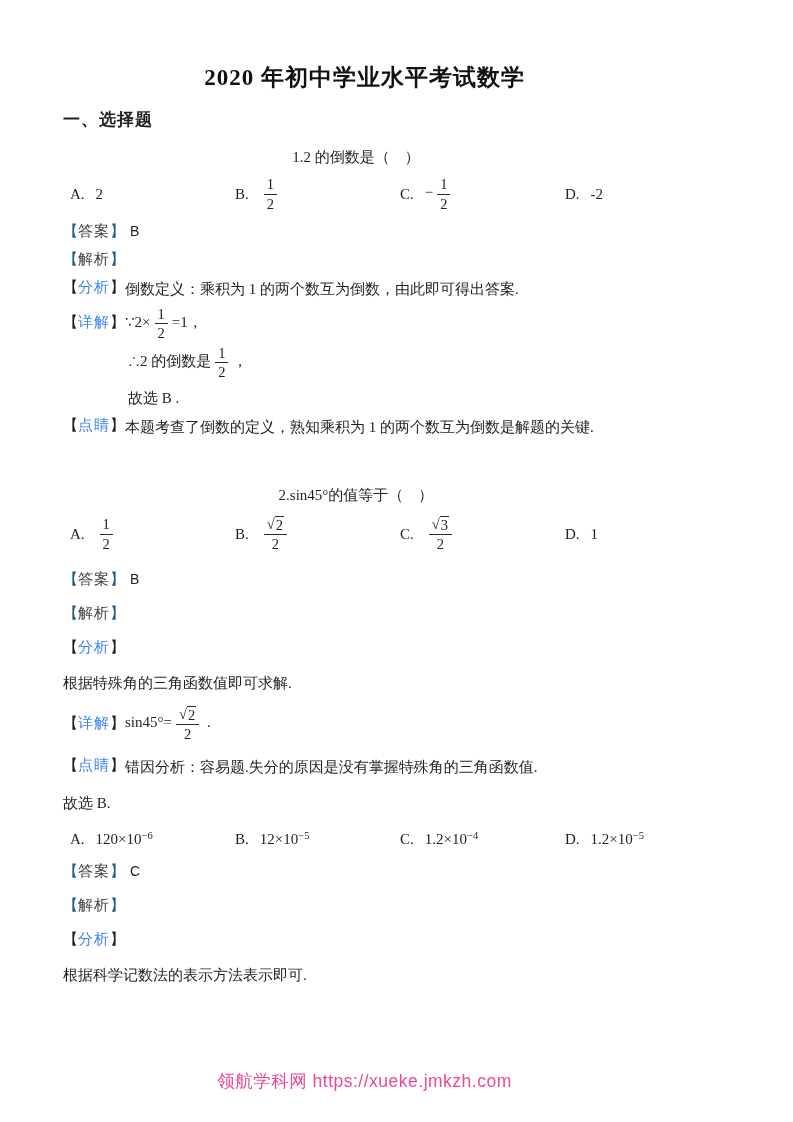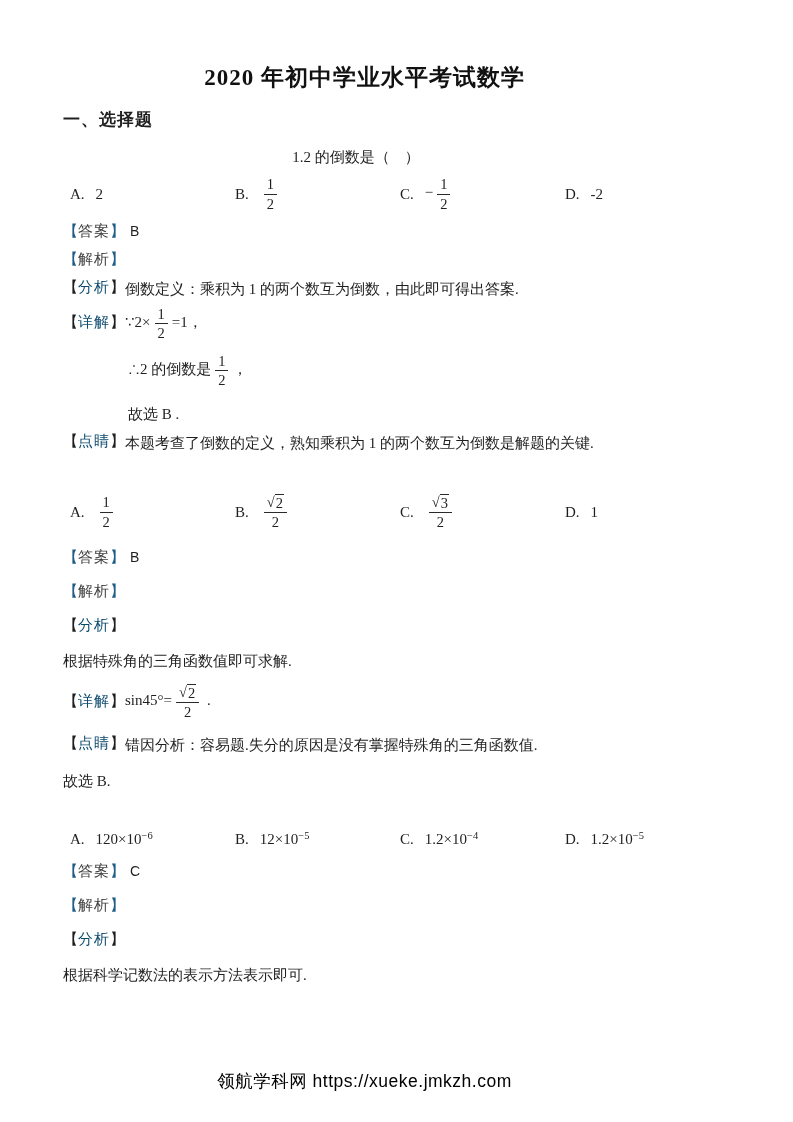--- a/index.html
+++ b/index.html
@@ -11,36 +11,36 @@
   .question{position:absolute;left:63px;right:80px;}
   .q1{top:146px;} .q2{top:484px;} .q3{top:824px;}
   .stem{line-height:22px;text-align:center;}
   .options{display:flex;align-items:center;margin-top:6px;padding-left:7px;}
   .q1 .options{min-height:40px;} .q2 .options{min-height:44px;}
   .option{width:165px;display:flex;align-items:center;}
   .option:last-child{width:auto;}
   .olab{margin-right:11px;}
   .line{margin-top:6px;line-height:22px;}
   .q2 .line,.q3 .line{margin-top:12px;}
-  .line.mline{margin-top:12px;}
+  .line.mline{margin-top:4px;}
   .indent{margin-left:65px;}
-  .lbl .br{color:#1f1f1f;} .lbl .lt{color:#0c4a6e;letter-spacing:1px;}
+  .lbl .br{color:#1f1f1f;} .lbl .lt{color:#3b82f6;letter-spacing:1px;}
   .lbl.blue .br{color:#1f5c86;} .lbl.blue .lt{color:#404040;}
   .ansv{font-family:"Liberation Sans","DejaVu Sans",sans-serif;font-size:14px;margin-left:5px;}
   .frac{display:inline-flex;flex-direction:column;align-items:center;vertical-align:middle;
         margin:0 4px;font-size:14.5px;line-height:1.12;text-align:center;}
   .frac .num{padding:0 3px 1px 3px;border-bottom:1px solid #2a2a2a;white-space:nowrap;}
   .frac .den{padding:1px 3px 0 3px;}
   .rad{display:inline-block;transform:translateY(-1px);}
   .radb{display:inline-block;border-top:1px solid #2a2a2a;padding:0 1px;}
   sup.sup{font-size:10.5px;vertical-align:5px;letter-spacing:0;}
   .lc{vertical-align:middle;}
   .footer{position:absolute;top:1068px;left:0;right:0;text-align:center;
           font-family:"Liberation Sans","DejaVu Sans",sans-serif;
-          font-size:17.5px;color:#000000;letter-spacing:0.5px;line-height:26px;}
+          font-size:17.5px;color:#ec4899;letter-spacing:0.5px;line-height:26px;}
 </style>
 </head>
 <body>
 
 <div class="page">
   <div class="title">2020 年初中学业水平考试数学</div>
   <div class="section">一、选择题</div>
   <div id="questions-root">
       <div class="question q1">
         <div class="stem">1.2 的倒数是（　）</div>
@@ -76,20 +76,21 @@
               <span class="den">2</span>
             </span><span class="pt">=1，</span></span></div>
         <div class="line mline indent"><span class="lc"><span class="pt">∴2 的倒数是</span><span class="frac">
               <span class="num">1</span>
               <span class="den">2</span>
             </span><span class="pt">，</span></span></div>
         <div class="line mline indent"><span class="lc"><span class="pt">故选 B .</span></span></div>
         <div class="line"><span class="lbl"><span class="br">【</span><span class="lt">点睛</span><span class="br">】</span></span><span class="lc"><span class="pt">本题考查了倒数的定义，熟知乘积为 1 的两个数互为倒数是解题的关键.</span></span></div>
       </div>
       <div class="question q2">
+        <div class="stem">2.sin45°的值等于（　）</div>
         <div class="options">
           <div class="option">
             <span class="olab">A.</span>
             <span class="oval lc"><span class="frac">
                 <span class="num">1</span>
                 <span class="den">2</span>
               </span></span>
           </div>
           <div class="option">
             <span class="olab">B.</span>

